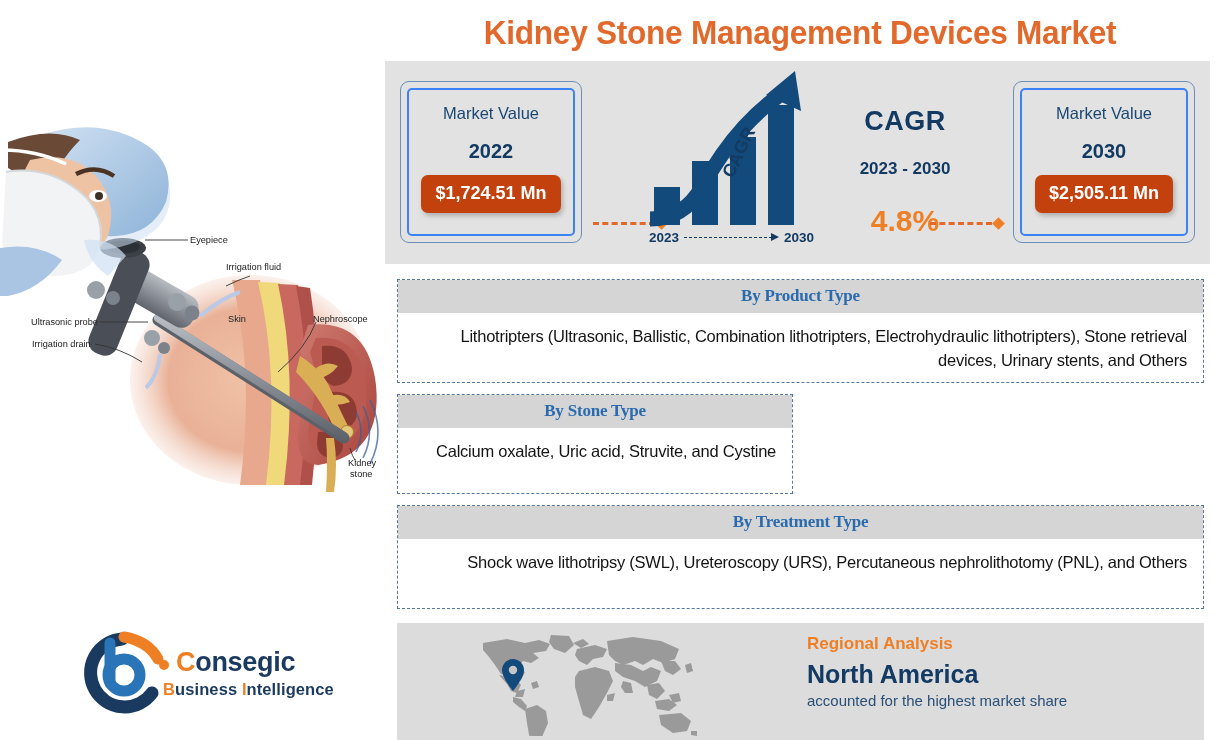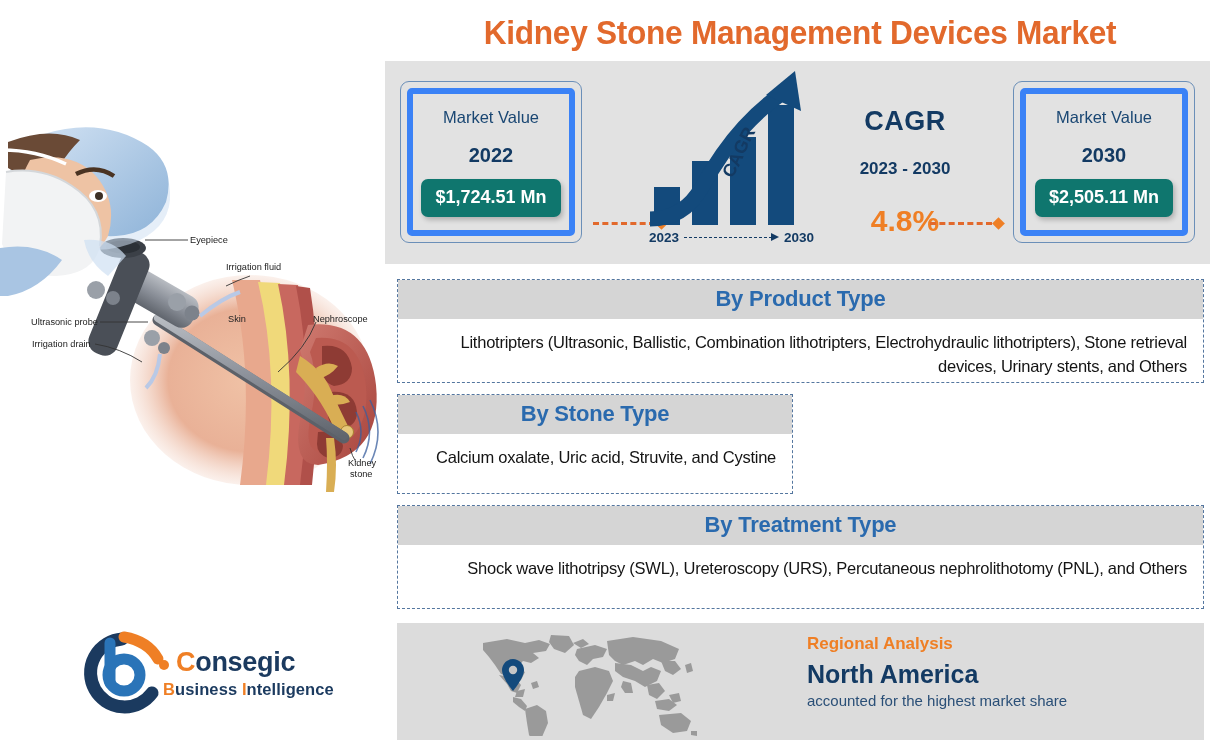--- a/index.html
+++ b/index.html
@@ -32,30 +32,30 @@
   .mv-box {
     position: absolute; top: 20px; width: 182px; height: 162px;
     border: 1.5px solid #6b8fb8; border-radius: 9px;
     background: #e2e2e2;
     padding: 6px;
   }
   .mv-box.left { left: 15px; }
   .mv-box.right { left: 628px; }
   .mv-inner {
     width: 100%; height: 100%;
-    border: 6px solid #3b82f6; border-radius: 5px;
+    border: 2px solid #3b82f6; border-radius: 5px;
     background: #e2e2e2;
     display: flex; flex-direction: column; align-items: center;
     padding-top: 13px;
   }
   .mv-label { color: #1a4773; font-size: 16.5px; line-height: 21px; }
   .mv-year  { color: #133a63; font-size: 20px; font-weight: bold; line-height: 26px; margin-top: 14px; }
   .mv-badge {
     margin-top: 11px;
-    background: #0f766e; color: #ffffff;
+    background: #c2410c; color: #ffffff;
     font-size: 18px; font-weight: bold;
     padding: 8px 14px 9px 14px; border-radius: 7px;
     box-shadow: 2px 3px 5px rgba(0,0,0,0.22);
     white-space: nowrap;
   }
 
   
   .connector { position: absolute; top: 156px; height: 12px; display: flex; align-items: center; }
   .connector .dashline {
     height: 0; border-top: 3px dashed #e2692c; width: 62px;
@@ -89,24 +89,25 @@
 
   
   .seg {
     position: absolute;
     border: 1.6px dashed #54769f;
     background: #ffffff;
   }
   .seg-head {
     background: #d5d5d5;
     color: #2a6aae;
-    font-size: 22px; font-weight: bold;
+    font-size: 17px; font-weight: bold;
     text-align: center;
     padding: 6px 0 7px 0;
     letter-spacing: -0.2px;
+    font-family: Liberation Serif, serif;
   }
   .seg-body {
     color: #141414;
     font-size: 16.5px;
     text-align: right;
     line-height: 24px;
     padding: 11px 16px 0 16px;
     letter-spacing: -0.25px;
   }
   #seg-product   { left: 397px; top: 279px; width: 807px; height: 104px; }

